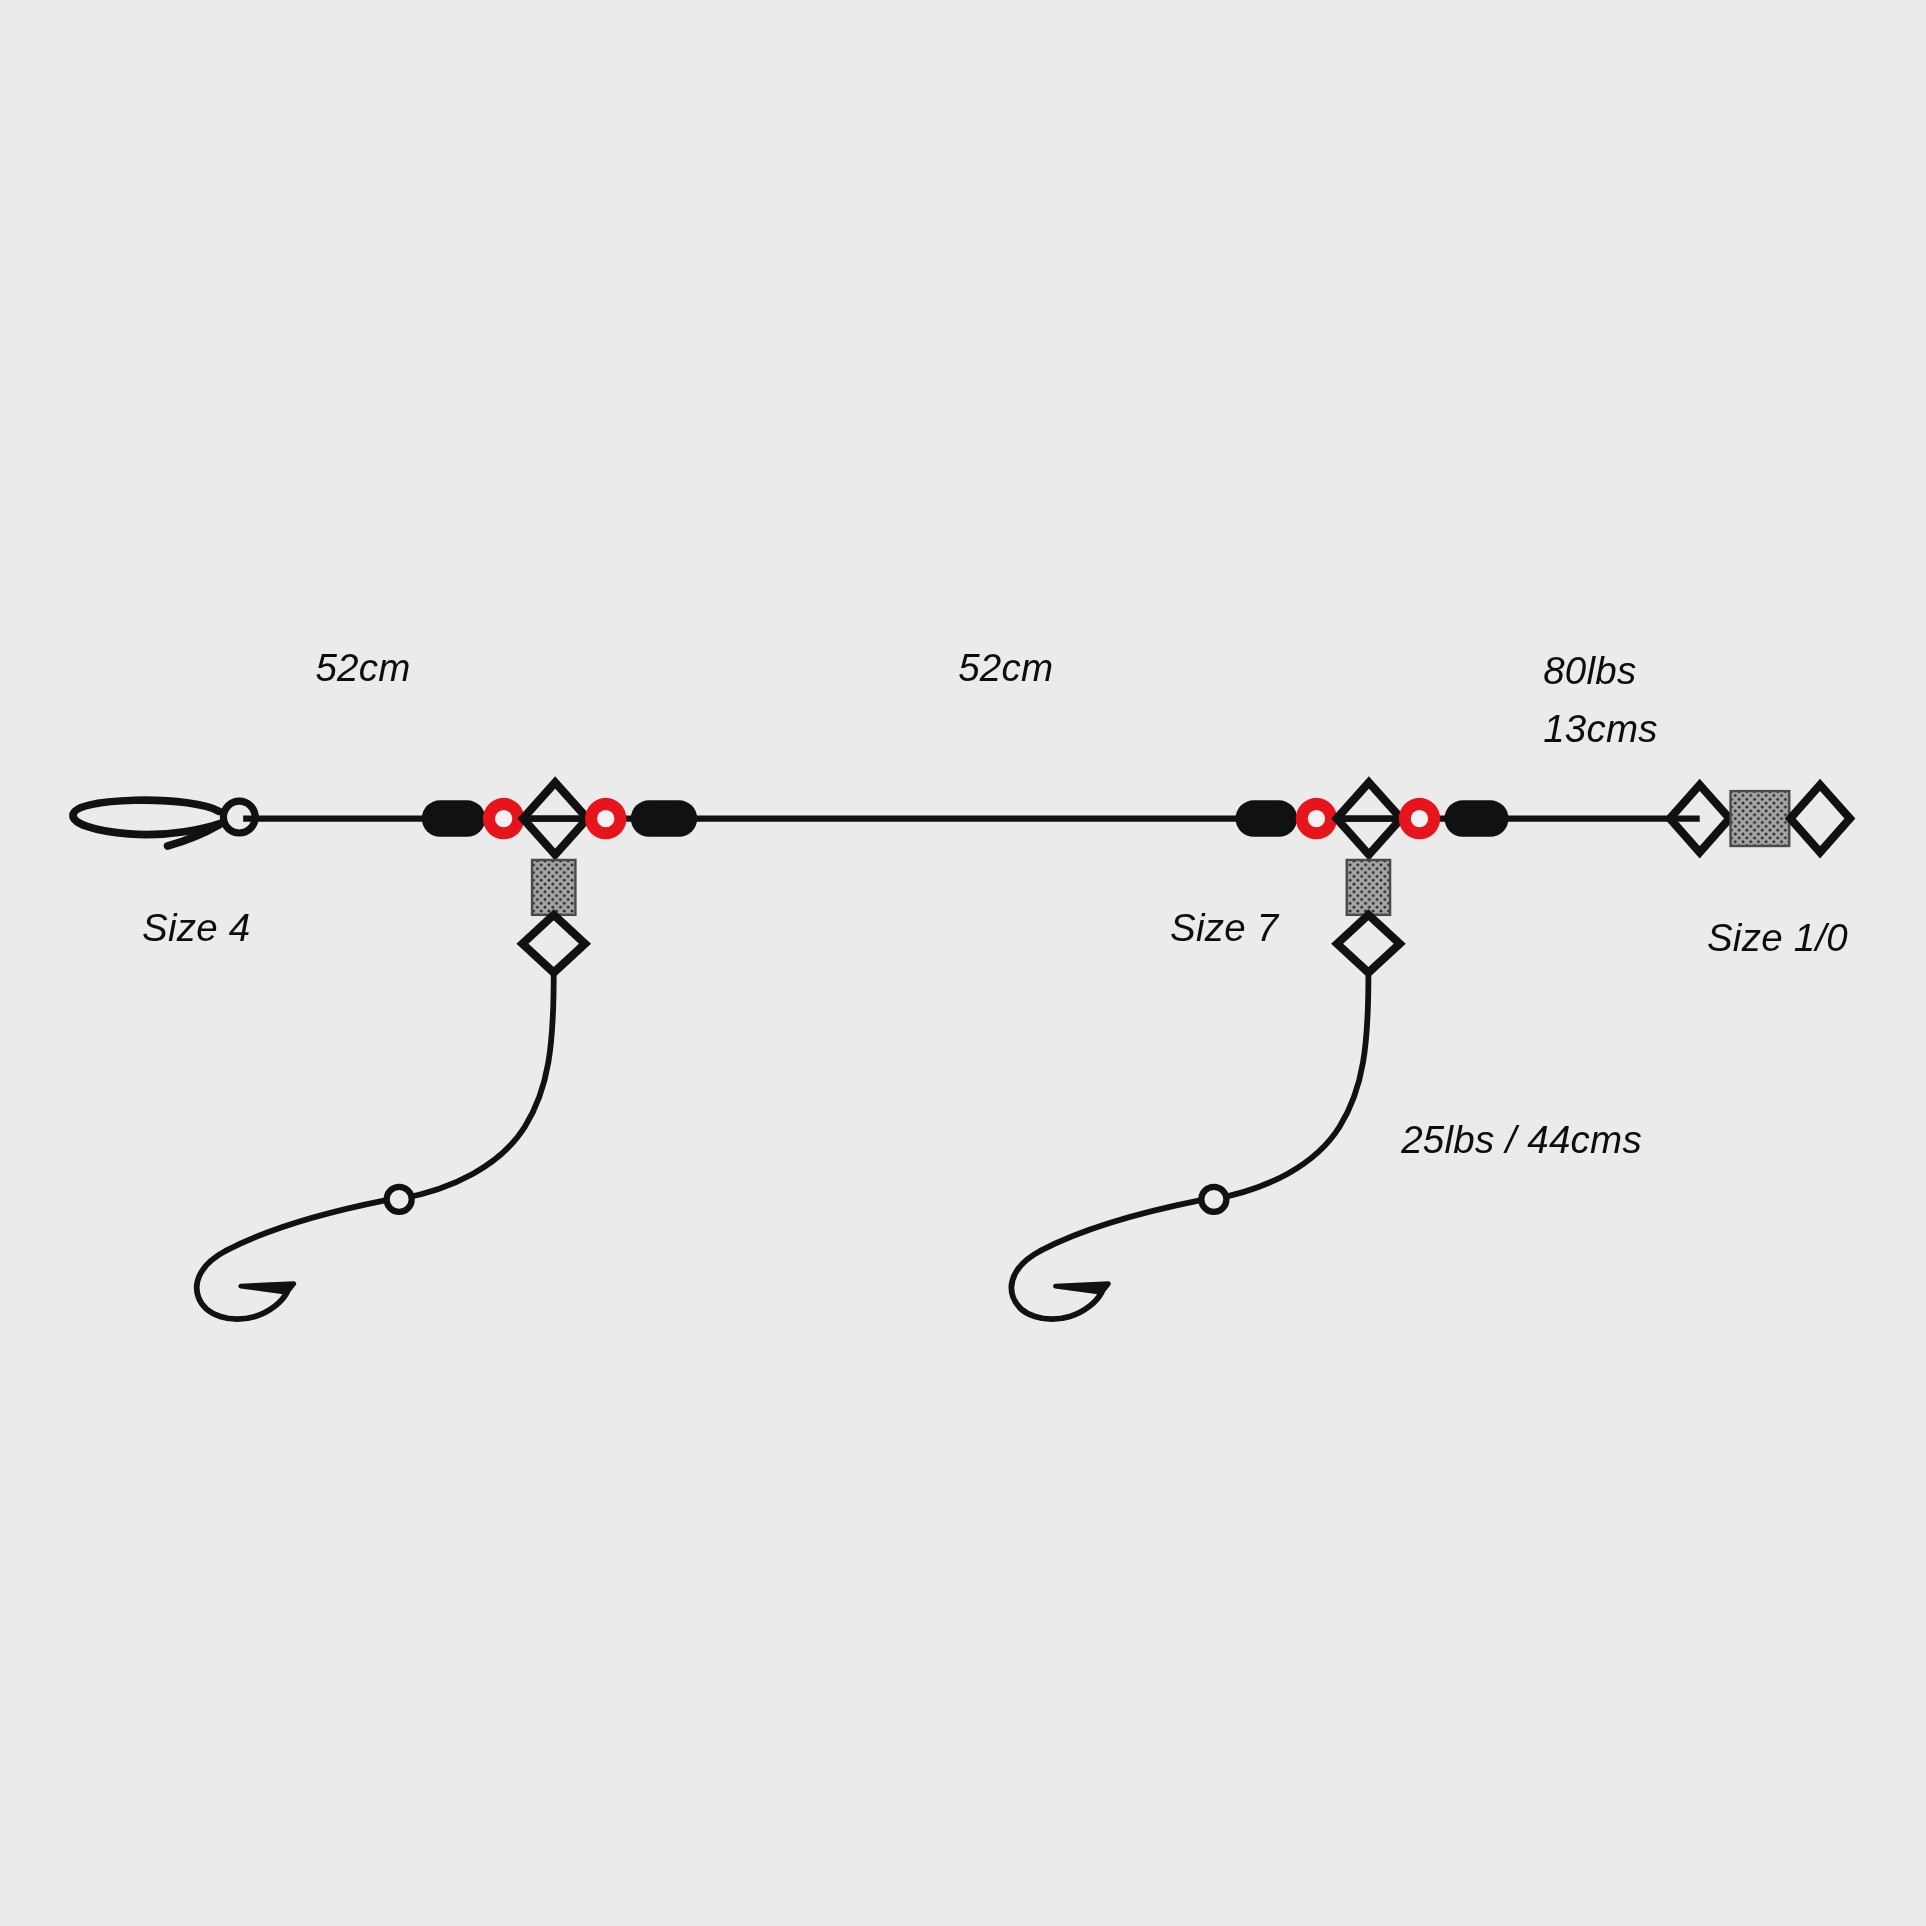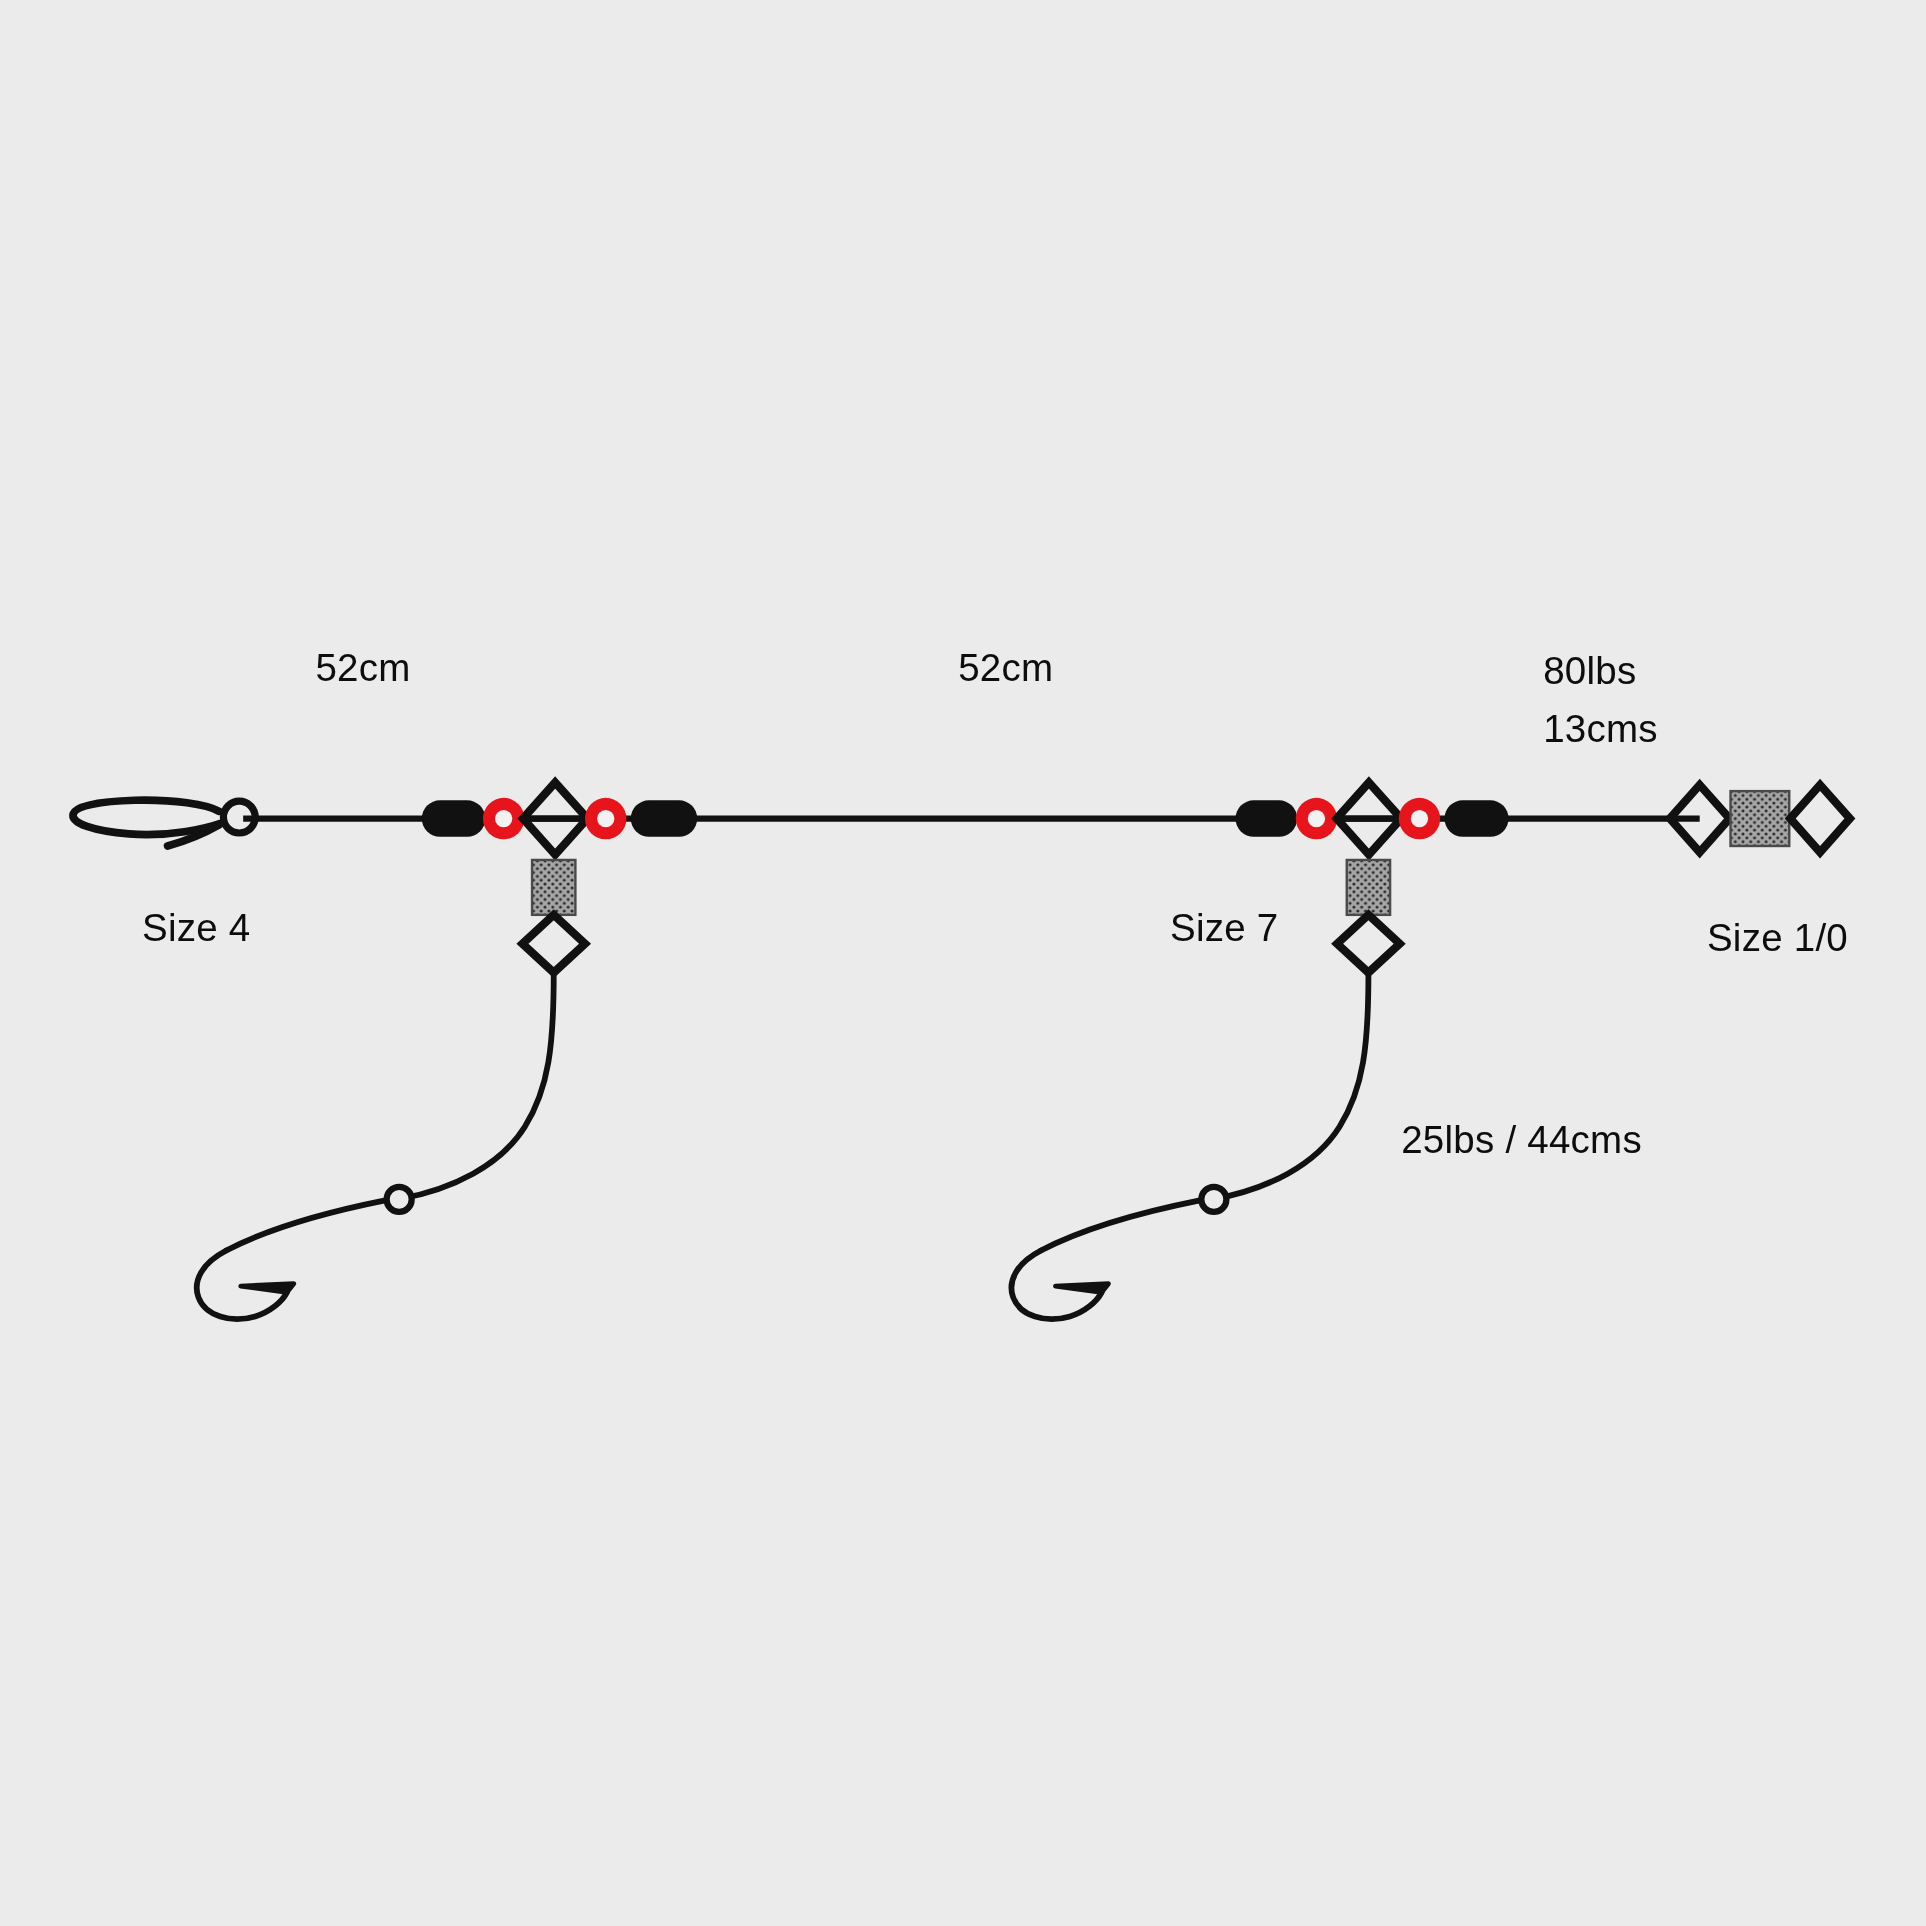--- a/index.html
+++ b/index.html
@@ -8,20 +8,21 @@
     padding: 0;
     background: #ebebeb;
   }
   #stage {
     position: relative;
     width: 1926px;
     height: 1668px;
     background: #ebebeb;
     overflow: hidden;
     font-family: "Liberation Sans", sans-serif;
+    font-style: italic;
   }
   #rig-svg {
     position: absolute;
     left: 0;
     top: 0;
     width: 1926px;
     height: 1926px;
     display: block;
   }
   .lbl {

